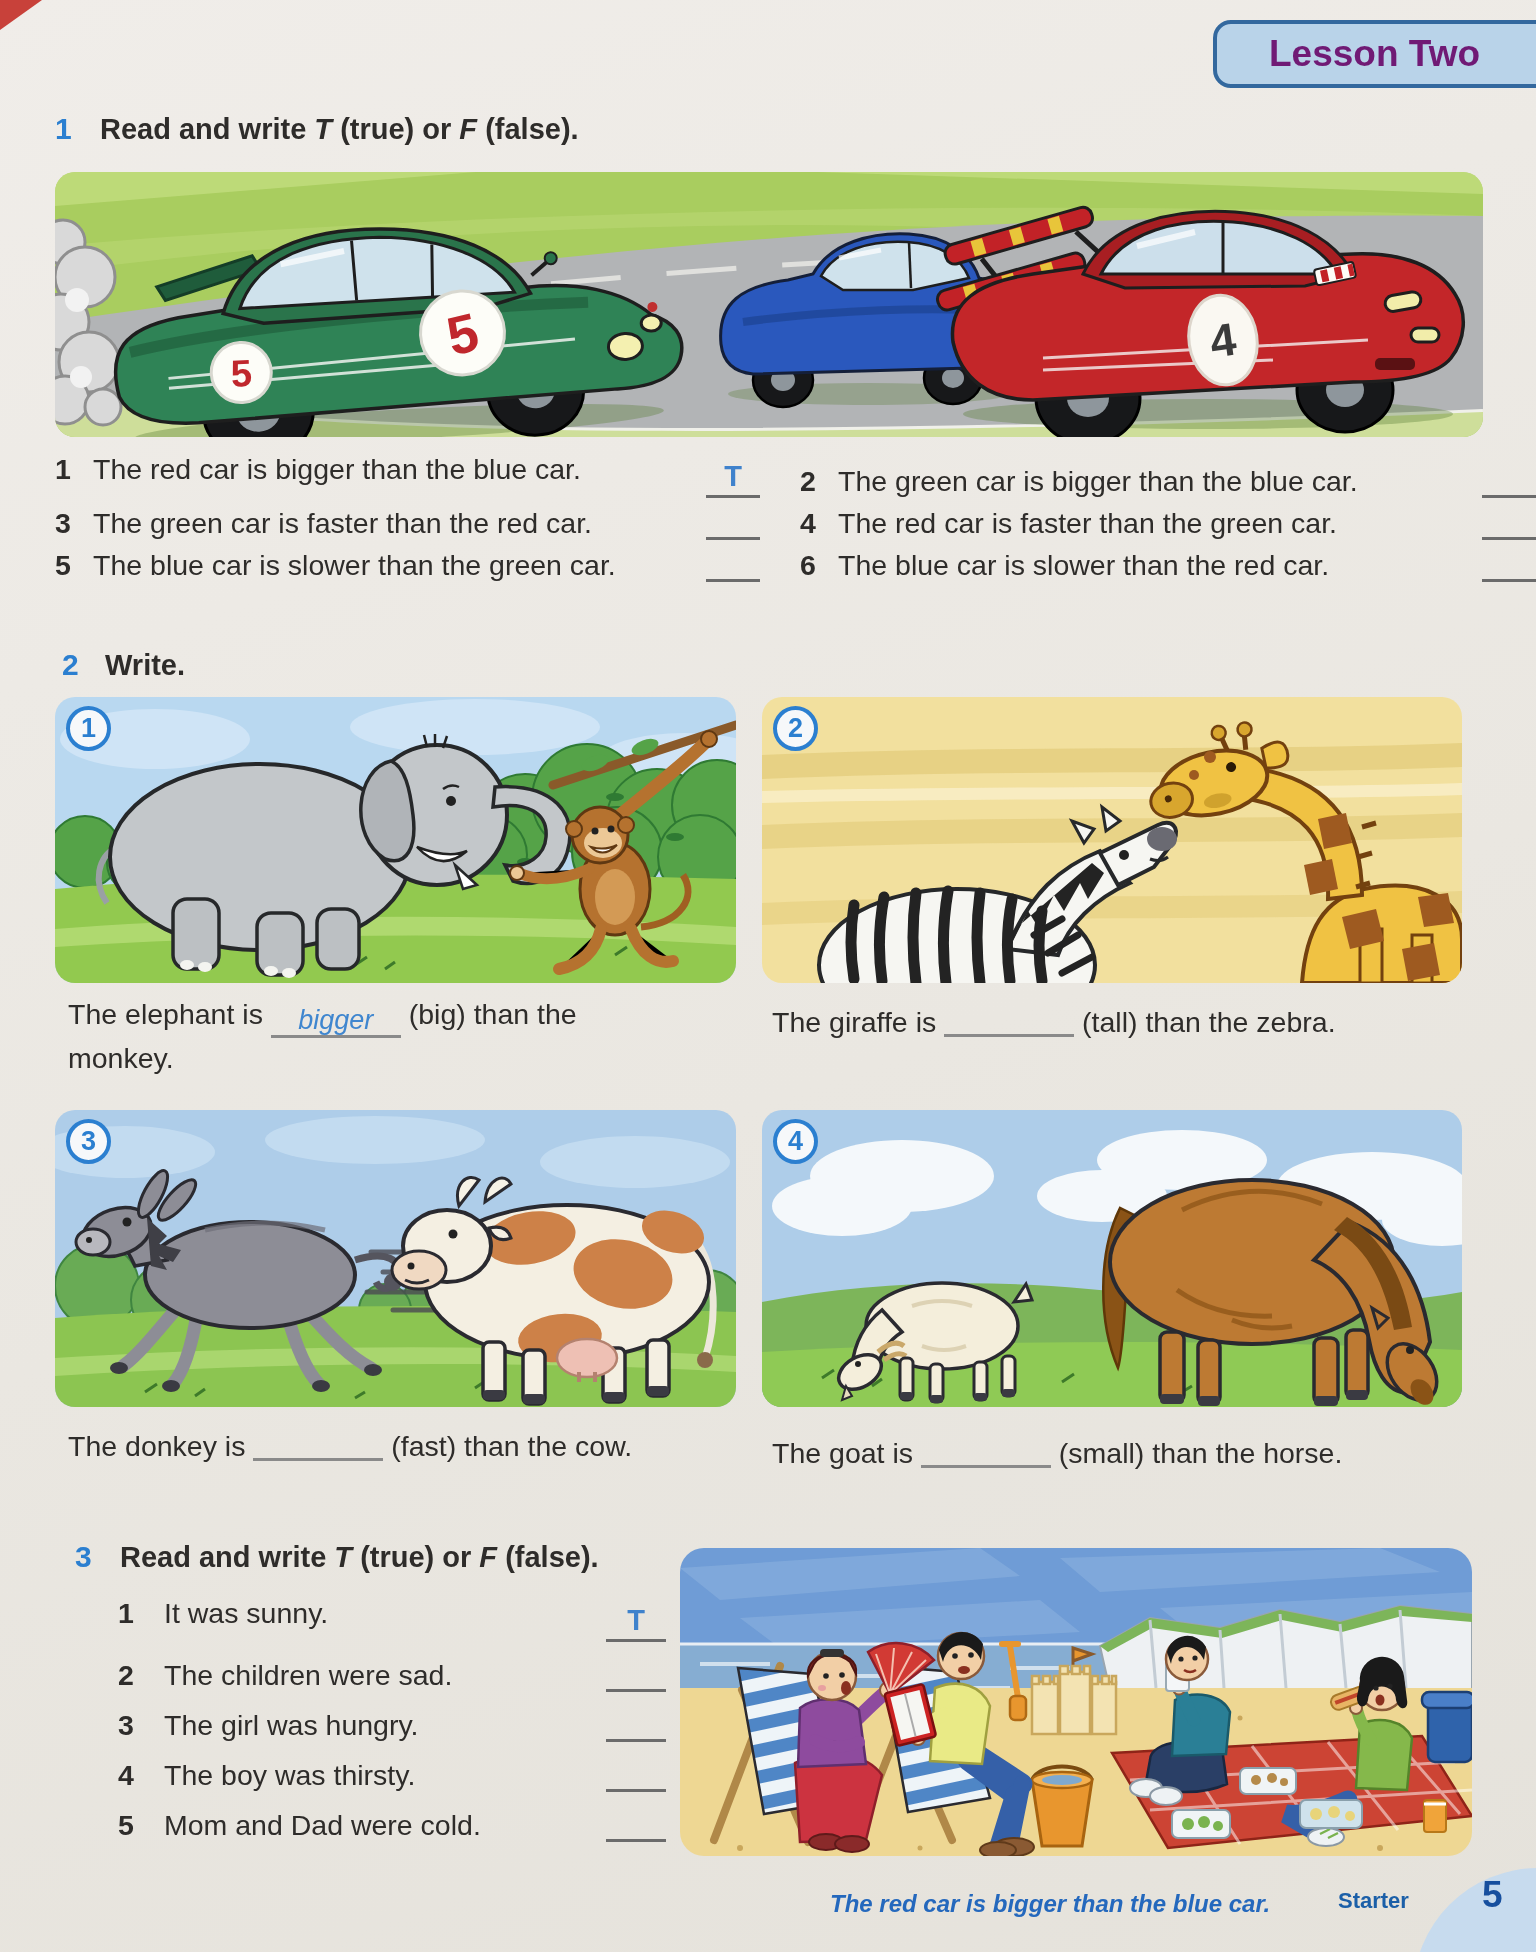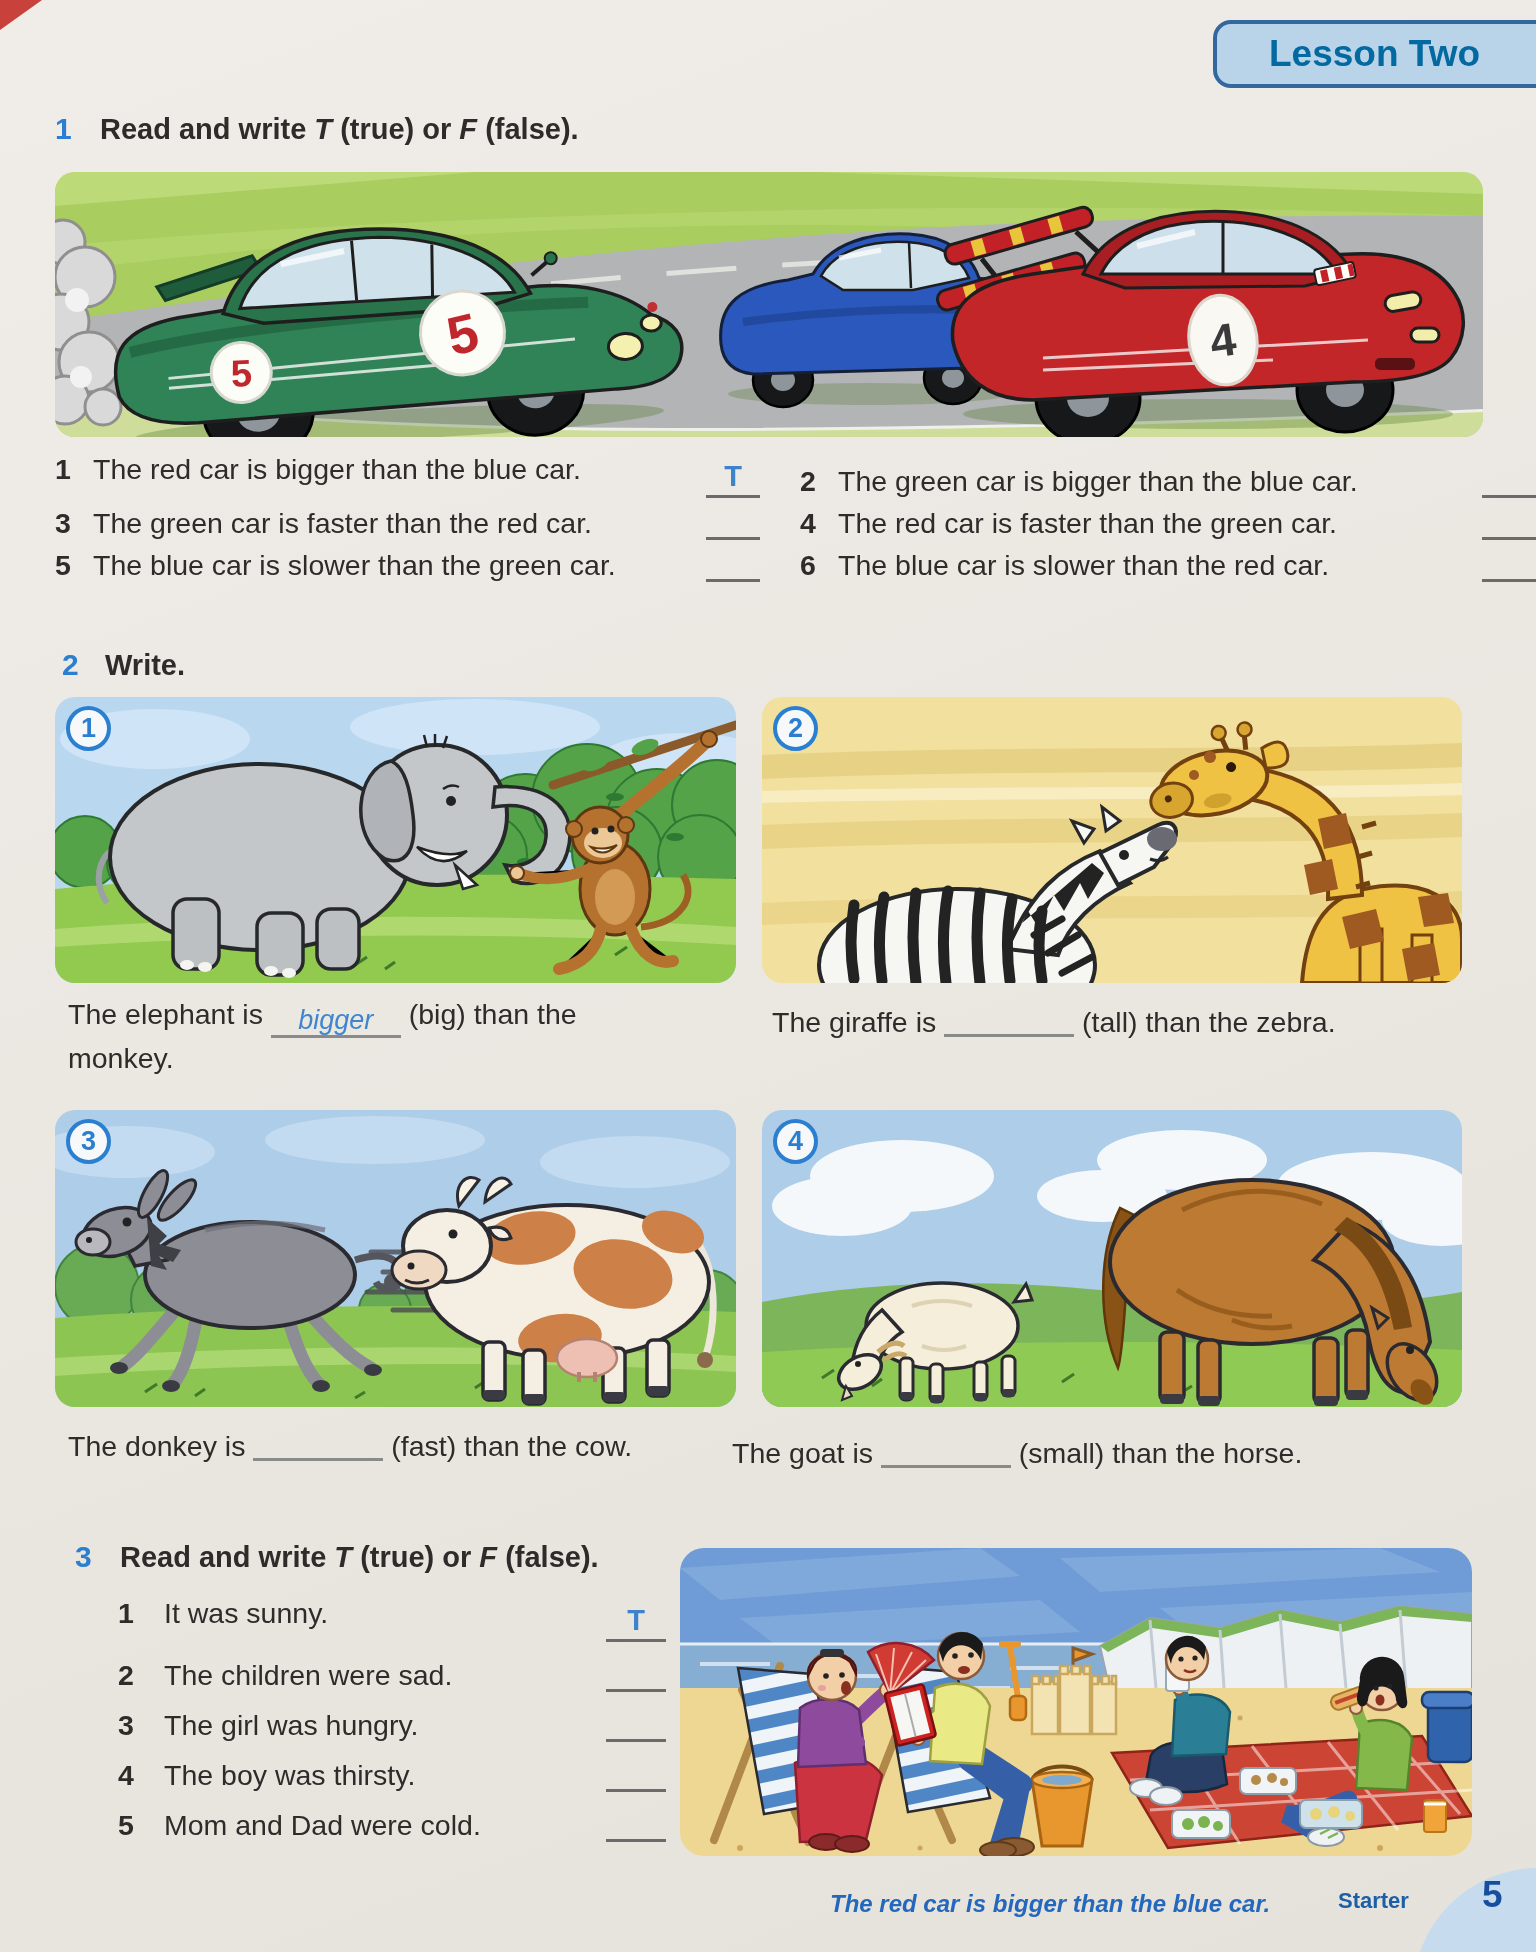--- a/index.html
+++ b/index.html
@@ -4,21 +4,21 @@
 <style>
   html,body{margin:0;padding:0;background:#6e6e6e;}
   .page{position:relative;width:1536px;height:1952px;overflow:hidden;
         background:linear-gradient(160deg,#f0ede9 0%,#eae7e1 55%,#e5e2db 100%);
         font-family:"Liberation Sans",sans-serif;color:#2e2c2a;}
   .red-corner{position:absolute;left:0;top:0;width:0;height:0;
         border-top:30px solid #c8413a;border-right:42px solid transparent;}
   .lesson-tab{position:absolute;left:1213px;top:20px;width:370px;height:68px;
         background:#b9d3e9;border:4px solid #33689e;border-radius:18px;
         box-sizing:border-box;display:flex;align-items:center;}
-  .lesson-tab .tab-label{width:315px;text-align:center;font-size:37px;font-weight:bold;color:#0369a1;}
+  .lesson-tab .tab-label{width:315px;text-align:center;font-size:37px;font-weight:bold;color:#701a75;}
   .ex-head{position:absolute;display:flex;align-items:baseline;font-weight:bold;font-size:29px;}
   .ex-head .exnum{color:#2b7fd0;font-size:30px;flex:none;}
   #h1{left:55px;top:112px;}  #h1 .exnum{width:45px;}
   #h2{left:62px;top:648px;}  #h2 .exnum{width:43px;}
   #h3{left:75px;top:1540px;} #h3 .exnum{width:45px;}
   .ex-head i{font-style:italic;}
   .cars{position:absolute;left:55px;top:172px;width:1428px;height:265px;border-radius:20px;overflow:hidden;}
   .stmts1{position:absolute;left:55px;top:452px;display:flex;}
   .col-left{width:705px;margin-right:40px;display:flex;flex-direction:column;}
   .col-right{width:736px;display:flex;flex-direction:column;}
@@ -33,21 +33,21 @@
   #p2{left:762px;top:697px;width:700px;height:286px;}
   #p3{left:55px;top:1110px;width:681px;height:297px;}
   #p4{left:762px;top:1110px;width:700px;height:297px;}
   .badge{position:absolute;left:11px;top:9px;width:45px;height:45px;border-radius:50%;
          background:#f6f8fa;border:4px solid #2b7fd0;box-sizing:border-box;
          color:#2b7fd0;font-weight:bold;font-size:27px;display:flex;align-items:center;justify-content:center;}
   .caption{position:absolute;font-size:28.5px;line-height:44px;}
   #c1{left:68px;top:992px;width:575px;}
   #c2{left:772px;top:1000px;width:700px;}
   #c3{left:68px;top:1424px;width:660px;}
-  #c4{left:732px;top:1431px;width:700px;}
+  #c4{left:772px;top:1431px;width:700px;}
   .wblank{display:inline-block;min-width:130px;border-bottom:3px solid #8a8a8a;
           text-align:center;color:#3f86cf;font-size:27px;font-style:italic;
           transform:translateY(5px);line-height:30px;}
   .stmts3{position:absolute;left:118px;top:1596px;width:548px;display:flex;flex-direction:column;}
   .stmt3{display:flex;height:50px;align-items:baseline;font-size:28.5px;}
   .stmt3 .n{flex:none;width:46px;font-weight:bold;}
   .stmt3 .txt{flex:1;}
   .stmt3 .blank{width:60px;}
   .beach{position:absolute;left:680px;top:1548px;width:792px;height:308px;border-radius:24px;overflow:hidden;}
   .footer-sentence{position:absolute;left:830px;top:1890px;font-size:24px;font-weight:bold;

